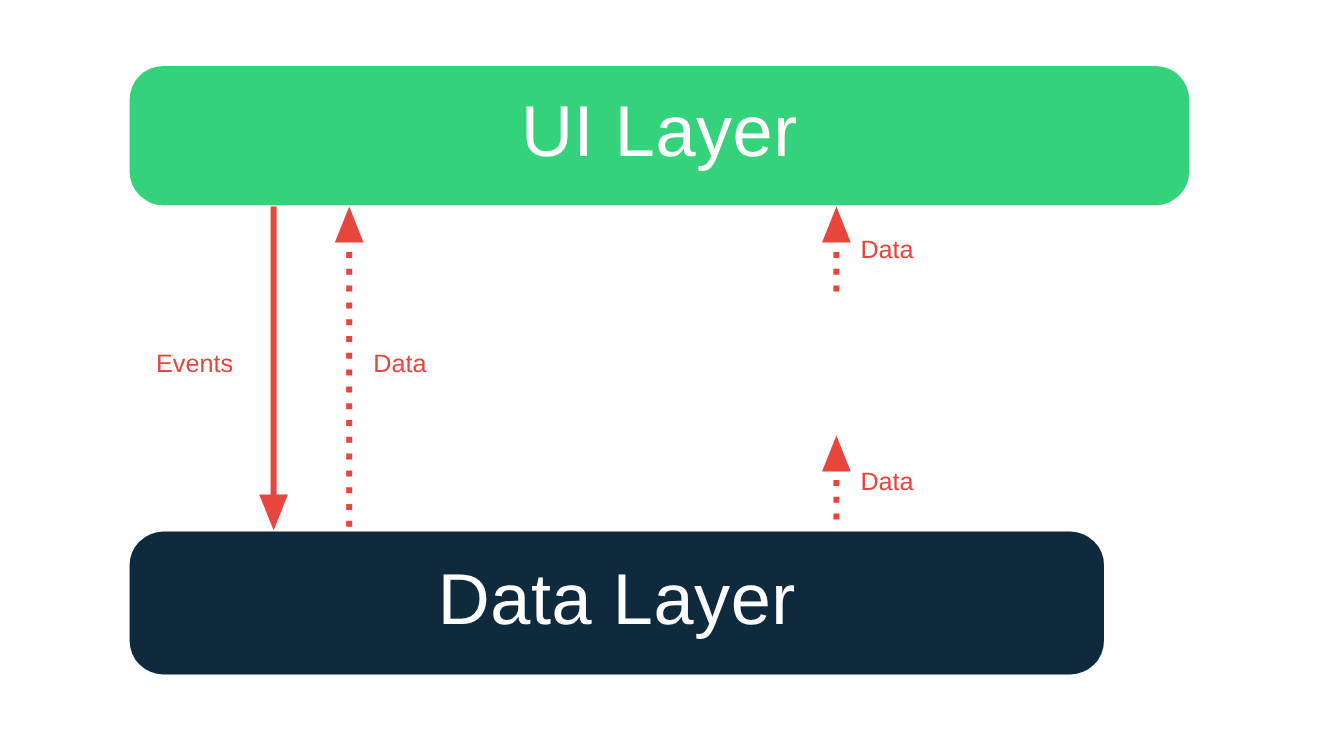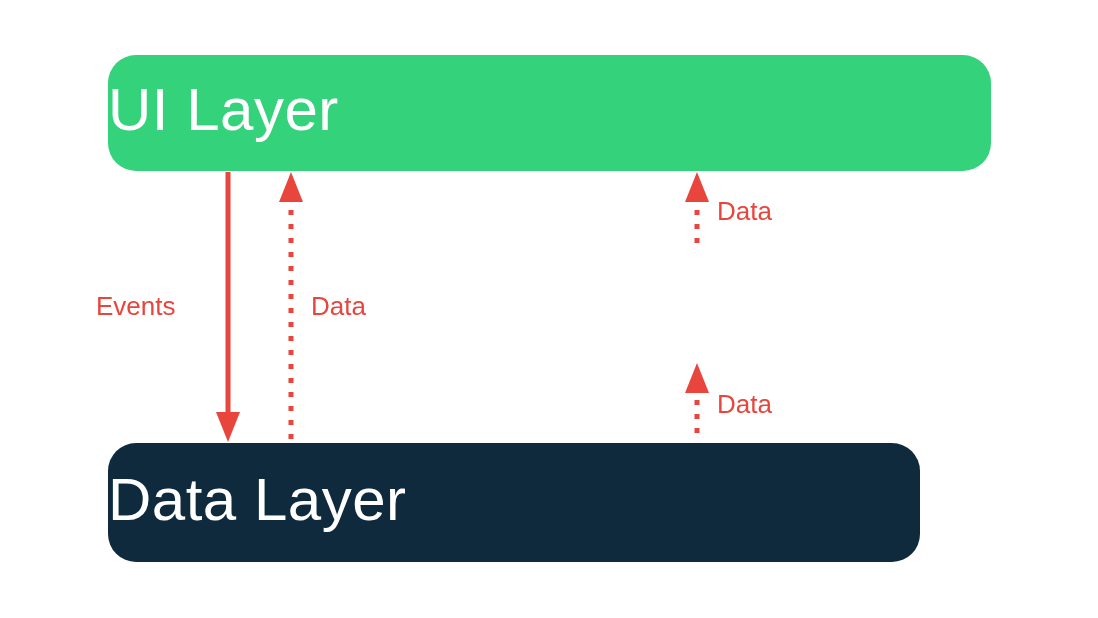--- a/index.html
+++ b/index.html
@@ -13,21 +13,21 @@
     width: 1098px;
     height: 618px;
     background: var(--background, #ffffff);
     overflow: hidden;
   }
   .layer-box {
     position: absolute;
     border-radius: 28px;
     display: flex;
     align-items: center;
-    justify-content: flex-start;
+    justify-content: center;
   }
   .ui-layer     { left: 108px; top: 55px;  width: 883px; height: 116px; background: var(--ui-layer, #34d37b); }
   .domain-layer { left: 421px; top: 248px; width: 569px; height: 114px; background: var(--domain-layer, #3e78ec); }
   .data-layer   { left: 108px; top: 443px; width: 812px; height: 119px; background: var(--data-layer, #0e2a3c); }
   .layer-label {
     color: var(--label-text, #ffffff);
     font-size: 60px;
     font-weight: 400;
     letter-spacing: 0.5px;
     white-space: nowrap;
@@ -40,25 +40,25 @@
     width: 1098px;
     height: 618px;
     pointer-events: none;
   }
   .arrow-stroke { stroke: var(--arrow, #e8453c); stroke-width: 5; fill: none; }
   .dotted { stroke-dasharray: 5 9; }
   .arrow-head { fill: var(--arrow, #e8453c); stroke: none; }
   .arrow-label {
     position: absolute;
     color: var(--arrow, #e8453c);
-    font-size: 26px;
+    font-size: 21px;
     line-height: 1;
     white-space: nowrap;
   }
-  .lbl-events      { left: 96px; top: 293px; text-align: right; }
+  .lbl-events      { left: 130px; top: 293px; text-align: right; }
   .lbl-data-left   { left: 311px; top: 293px; }
   .lbl-data-top    { left: 717px; top: 198px; }
   .lbl-data-bottom { left: 717px; top: 391px; }
 </style>
 </head>
 <body>
 
 <div class="canvas">
 
   <div class="layer-box ui-layer">

